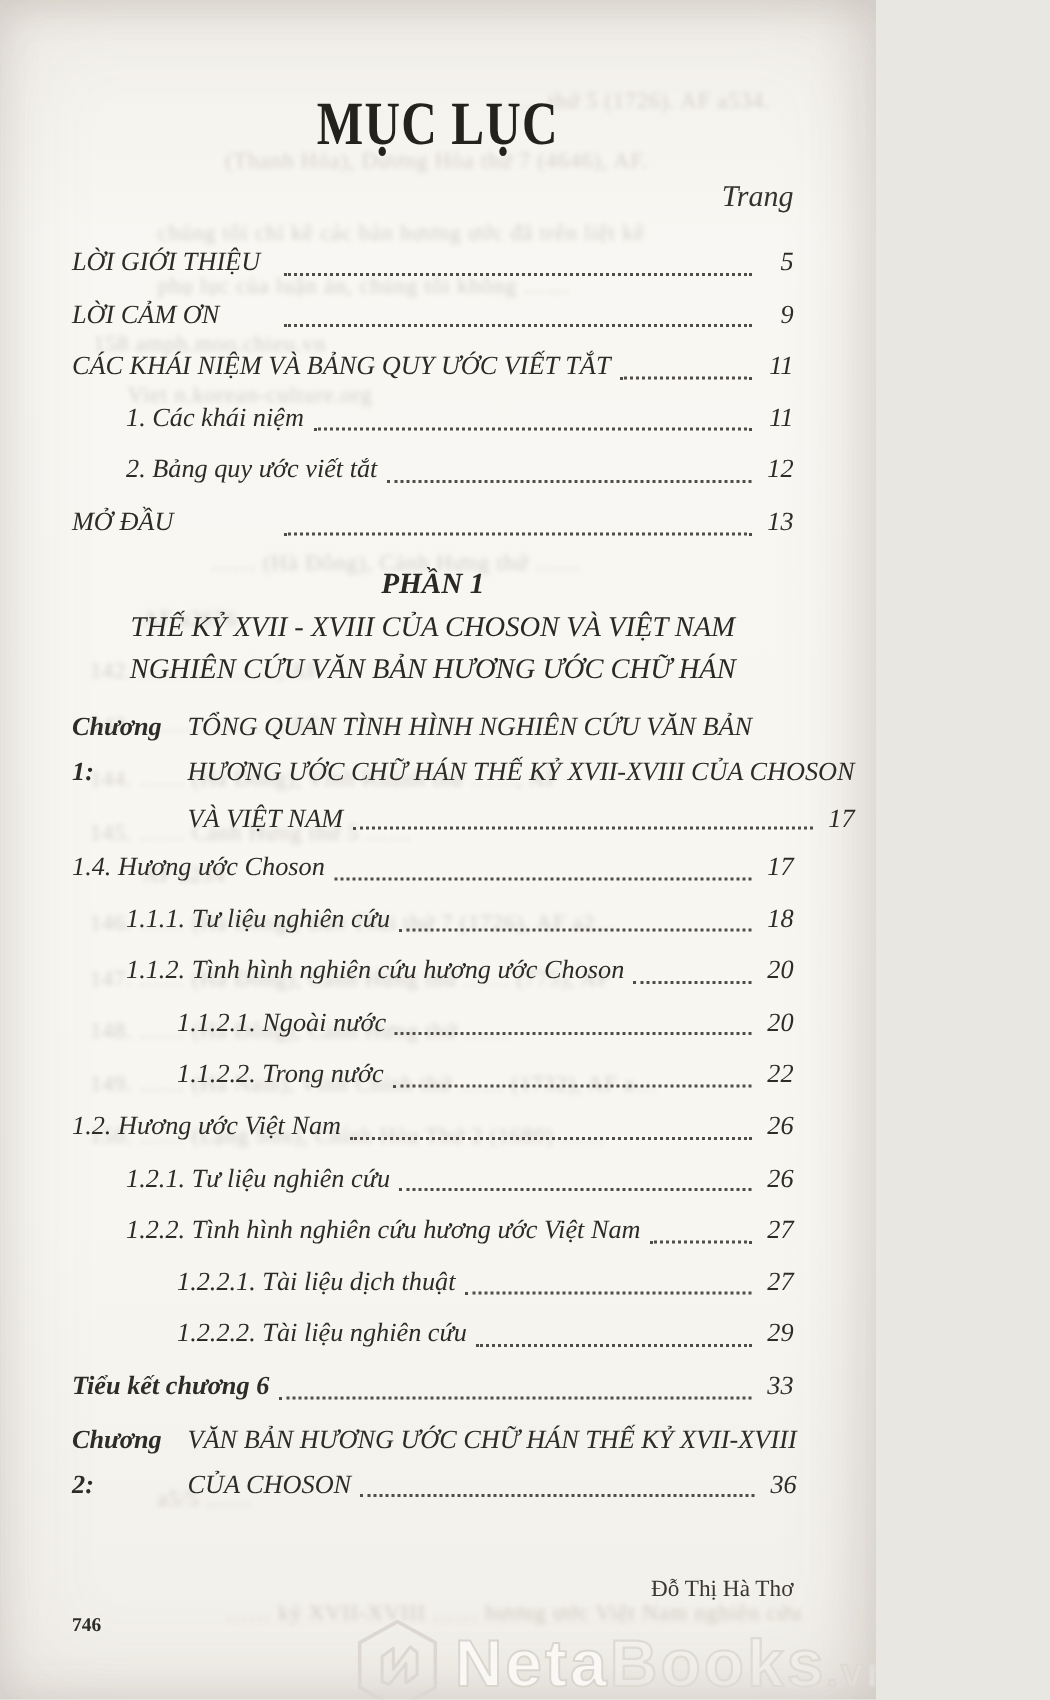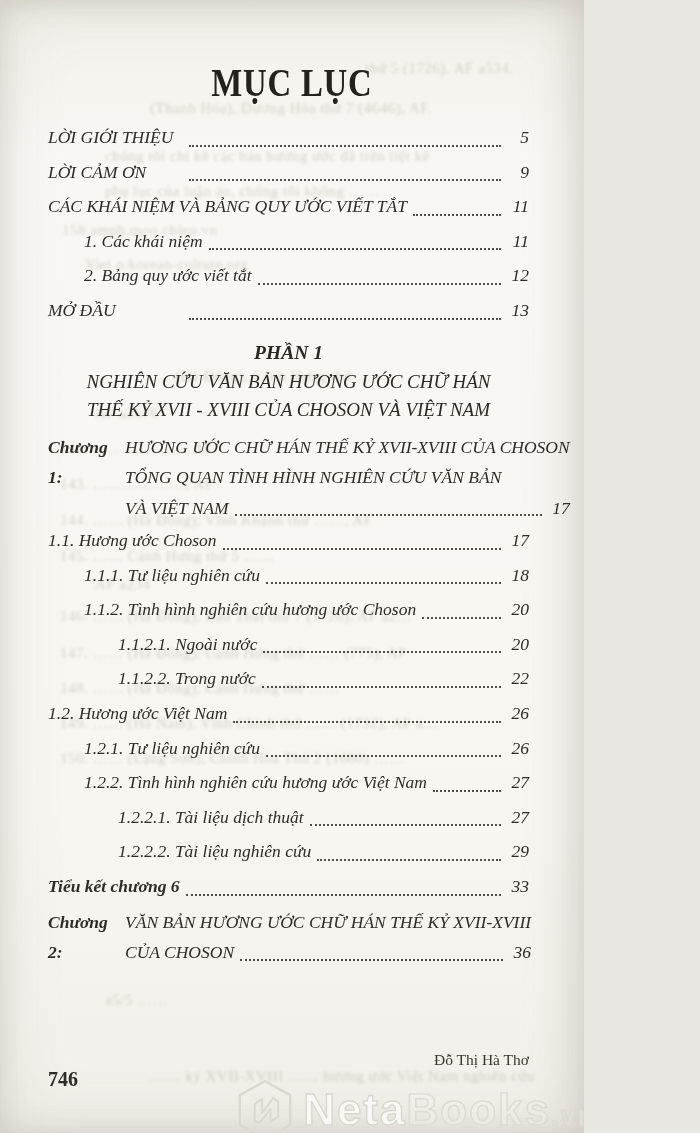--- a/index.html
+++ b/index.html
@@ -36,21 +36,21 @@
   .dots{flex:1 1 auto;min-width:18px;border-bottom:2px dotted #504d46;margin:0 2px 8px 6px;}
   .pg{min-width:26px;text-align:right;}
   .part{text-align:center;margin:10px 0 8px;line-height:28px;font-size:19px;color:#2b2923;}
   .part-label{font-weight:bold;font-size:19.5px;line-height:30px;}
   .chapter{display:flex;margin-top:3px;font-size:17.5px;line-height:30.5px;}
   .chap-prefix{font-weight:bold;min-width:77px;}
   .chap-body{flex:1;display:flex;flex-direction:column;}
   .chap-line{white-space:nowrap;}
   .chap-last{display:flex;align-items:flex-end;}
   .chap-last .dots{margin-bottom:7px;}
-  .folio{position:absolute;left:48px;bottom:42px;font-weight:bold;font-size:20px;z-index:2;}
+  .folio{position:absolute;left:48px;bottom:42px;font-weight:bold;font-size:13px;z-index:2;}
   .author{position:absolute;right:55px;bottom:64px;font-size:15.5px;z-index:2;color:#3a372f;margin-left:20px;}
   
   .watermark{
     position:absolute;right:-12px;bottom:-8px;display:flex;align-items:center;gap:10px;
     font-family:"Liberation Sans",sans-serif;pointer-events:none;z-index:1;
   }
   .wm-text{font-size:44px;font-weight:bold;letter-spacing:2px;white-space:nowrap;}
   .wm-neta{color:rgba(250,249,245,.95);-webkit-text-stroke:1.3px #d9d6cf;}
   .wm-books{color:rgba(250,249,245,.25);-webkit-text-stroke:1.5px #dedbd4;}
   .wm-vn{font-size:27px;font-weight:bold;color:#e2dfd8;-webkit-text-stroke:1px #dcd8d1;}
@@ -78,20 +78,21 @@
       <span style="left: 60px; top: 645px;">147. …… (Hà Đông), Cảnh Hưng thứ …… (775), AF</span>
       <span style="left: 60px; top: 680px;">148. …… (Hà Đông), Cảnh Hưng thứ ……</span>
       <span style="left: 60px; top: 715px;">149. …… (Hà Nam), Vĩnh Chính thứ …… (1732), AF a…</span>
       <span style="left: 60px; top: 750px;">150. …… (Lạng Sơn), Chính Hòa Thứ 2 (1680) ……</span>
       <span style="left: 105px; top: 992px;">a5/5 ……</span>
       <span style="left: 150px; top: 1068px;">…… kỷ XVII-XVIII ……  hương ước Việt Nam nghiên cứu</span>
     </div>
 
   <div class="content">
     <h1 class="title"><span class="title-inner">MỤC LỤC</span></h1>
+    <div class="trang">Trang</div>
     <div class="toc">
         <div class="row ind0 tab">
           <span class="label">LỜI GIỚI THIỆU</span>
           <span class="dots"></span>
           <span class="pg">5</span>
         </div>
         <div class="row ind0 tab">
           <span class="label">LỜI CẢM ƠN</span>
           <span class="dots"></span>
           <span class="pg">9</span>
@@ -111,37 +112,37 @@
           <span class="dots"></span>
           <span class="pg">12</span>
         </div>
         <div class="row ind0 tab">
           <span class="label">MỞ ĐẦU</span>
           <span class="dots"></span>
           <span class="pg">13</span>
         </div>
         <div class="part">
           <div class="part-label">PHẦN 1</div>
+          <div class="part-line">THẾ KỶ XVII - XVIII CỦA CHOSON VÀ VIỆT NAM</div>
           <div class="part-line">NGHIÊN CỨU VĂN BẢN HƯƠNG ƯỚC CHỮ HÁN</div>
-          <div class="part-line">THẾ KỶ XVII - XVIII CỦA CHOSON VÀ VIỆT NAM</div>
         </div>
         <div class="chapter">
           <span class="chap-prefix">Chương 1:</span>
           <div class="chap-body">
+            <div class="chap-line">TỔNG QUAN TÌNH HÌNH NGHIÊN CỨU VĂN BẢN</div>
             <div class="chap-line">HƯƠNG ƯỚC CHỮ HÁN THẾ KỶ XVII-XVIII CỦA CHOSON</div>
-            <div class="chap-line">TỔNG QUAN TÌNH HÌNH NGHIÊN CỨU VĂN BẢN</div>
             <div class="chap-last">
               <span class="label">VÀ VIỆT NAM</span>
               <span class="dots"></span>
               <span class="pg">17</span>
             </div>
           </div>
         </div>
         <div class="row ind0">
-          <span class="label">1.1. Hương ước Choson</span>
+          <span class="label">1.4. Hương ước Choson</span>
           <span class="dots"></span>
           <span class="pg">17</span>
         </div>
         <div class="row ind1">
           <span class="label">1.1.1. Tư liệu nghiên cứu</span>
           <span class="dots"></span>
           <span class="pg">18</span>
         </div>
         <div class="row ind1">
           <span class="label">1.1.2. Tình hình nghiên cứu hương ước Choson</span>

